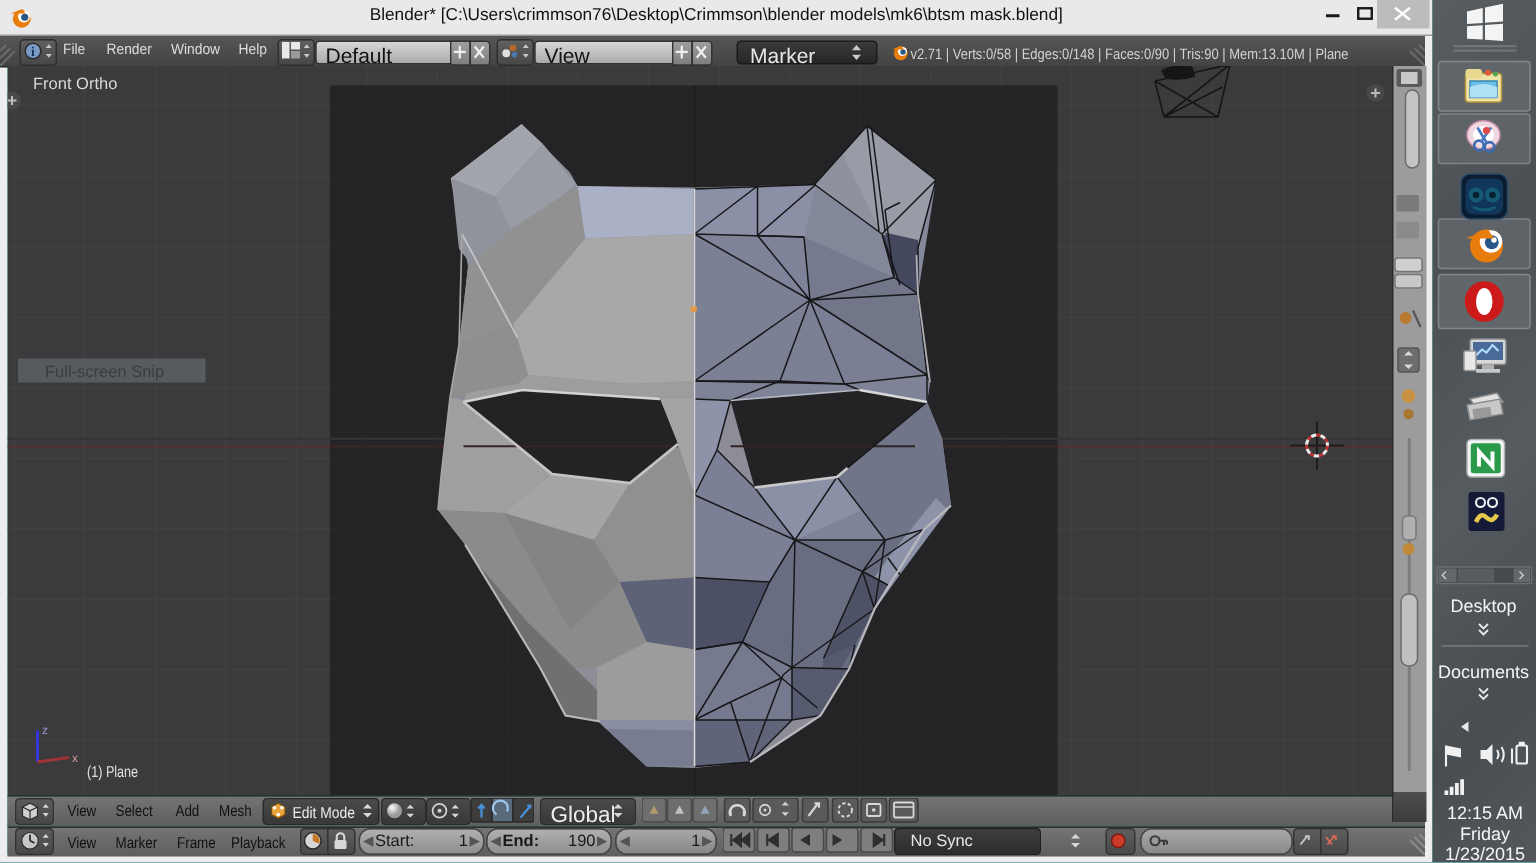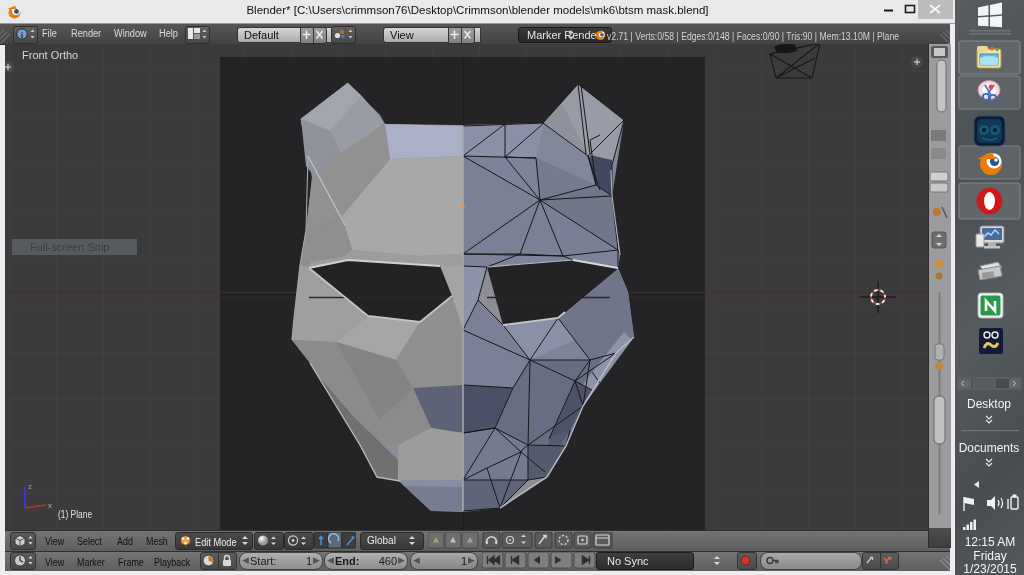--- a/index.html
+++ b/index.html
@@ -7,21 +7,21 @@
     font-family:"Liberation Sans",sans-serif;background:#0f766e;}
   .abs{position:absolute;}
   
   #titlebar{left:0;top:0;width:955px;height:23px;background:#e9e9eb;border-bottom:1px solid #9a9a9a;}
   #title{left:0;top:4px;width:955px;text-align:center;font-size:11.5px;color:#101010;}
   #closebtn{left:918px;top:0;width:35px;height:19px;background:#bcbcbc;}
   
   #menubar{left:0px;top:24px;width:950px;height:20px;
     background:linear-gradient(#565656,#434343);border-bottom:1px solid #262626;}
   .mtxt{font-size:10px;color:#dedede;top:5px;transform:scaleX(0.92);transform-origin:left;}
-  .fld{height:14px;top:2px;border-radius:3px;font-size:11px;margin-left:27px;}
+  .fld{height:14px;top:2px;border-radius:3px;font-size:14px;}
   
   .hdr{left:5px;width:945px;height:20px;background:linear-gradient(#747474,#5e5e5e);border-top:1px solid #2e2e2e;}
   .htxt{font-size:10.5px;color:#111;top:5px;transform:scaleX(0.85);transform-origin:left;}
   .ebtn{top:2px;width:24px;height:16px;background:linear-gradient(#5a5a5a,#484848);border:1px solid #333;border-radius:3px;}
   
   #taskbar{left:955px;top:0;width:69px;height:575px;
     background:linear-gradient(135deg,#585d61 0%,#4b5054 30%,#565b5f 55%,#484d51 80%,#53585c 100%);}
 </style>
 </head>
 <body>
@@ -306,21 +306,21 @@
     </svg>
   <svg class="abs" style="left:314px;top:532px" width="42" height="17" viewBox="0 0 42 17">
     <rect x="0" y="0" width="14" height="16" rx="2" fill="#3d3d3d" stroke="#2a2a2a"></rect>
     <rect x="14" y="0" width="14" height="16" fill="#5b6a7a" stroke="#2a2a2a"></rect>
     <rect x="28" y="0" width="14" height="16" rx="2" fill="#3d3d3d" stroke="#2a2a2a"></rect>
     <path d="M7 13 V5 M5 7 L7 4.5 L9 7" stroke="#4a90d9" stroke-width="1.5" fill="none"></path>
     <path d="M17 11 A5 5 0 1 1 24 9" stroke="#9ec3ea" stroke-width="1.5" fill="none"></path>
     <path d="M33 13 L39 6 M37.5 5 L39.5 5 L39.5 7" stroke="#4a90d9" stroke-width="1.5" fill="none"></path>
   </svg>
   <div class="abs" style="left:360px;top:532px;width:62px;height:16px;background:linear-gradient(#4a4a4a,#383838);border:1px solid #2a2a2a;border-radius:3px;"></div>
-  <div class="abs" style="left:367px;top:535px;font-size:10px;color:#ececec;">Global</div>
+  <div class="abs" style="left:367px;top:535px;font-size:15px;color:#ececec;">Global</div>
   <svg class="abs" style="left:407px;top:534px" width="10" height="13">
       <path d="M2 5 L5 2 L8 5 Z M2 8 L5 11 L8 8 Z" fill="#d8d8d8"></path>
     </svg>
   <svg class="abs" style="left:428px;top:532px" width="215" height="17" viewBox="0 0 215 17">
     <g>
       <rect x="0" y="0" width="16" height="16" rx="2" fill="#6e6e6e" stroke="#4a4a4a"></rect>
       <rect x="17" y="0" width="16" height="16" rx="2" fill="#6e6e6e" stroke="#4a4a4a"></rect>
       <rect x="34" y="0" width="16" height="16" rx="2" fill="#6e6e6e" stroke="#4a4a4a"></rect>
       <path d="M5 10.5 L8 5 L11 10.5 Z" fill="#af9c6e"></path>
         <path d="M22 10.5 L25 5 L28 10.5 Z" fill="#c0c0c0"></path>
@@ -367,21 +367,21 @@
       <path d="M4.5 6 V4 A2.5 2.5 0 0 1 9.5 4 V6" fill="none" stroke="#d8d8d8" stroke-width="1.4"></path>
     </svg>
   <div class="abs" style="left:239px;top:552px;width:82px;height:16px;background:linear-gradient(#b0b0b0,#8e8e8e);border:1px solid #444;border-radius:8px;font-size:11px;color:#1a1a1a;">
       <span style="position:absolute;left:10px;top:2px;">Start:</span>
       <span style="position:absolute;right:10px;top:2px;">1</span>
       <span style="position:absolute;left:2px;top:2px;color:#555;font-size:9px;">◀</span>
       <span style="position:absolute;right:2px;top:2px;color:#555;font-size:9px;">▶</span>
     </div>
   <div class="abs" style="left:324px;top:552px;width:82px;height:16px;background:linear-gradient(#b0b0b0,#8e8e8e);border:1px solid #444;border-radius:8px;font-size:11px;color:#1a1a1a;">
       <span style="position:absolute;left:10px;top:2px;font-weight:bold;">End:</span>
-      <span style="position:absolute;right:10px;top:2px;">460</span>
+      <span style="position:absolute;right:10px;top:2px;">190</span>
       <span style="position:absolute;left:2px;top:2px;color:#555;font-size:9px;">◀</span>
       <span style="position:absolute;right:2px;top:2px;color:#555;font-size:9px;">▶</span>
     </div>
   <div class="abs" style="left:410px;top:552px;width:66px;height:16px;background:linear-gradient(#a8a8a8,#868686);border:1px solid #444;border-radius:8px;font-size:11px;color:#1a1a1a;">
       <span style="position:absolute;right:10px;top:2px;">1</span>
       <span style="position:absolute;left:2px;top:2px;color:#555;font-size:9px;">◀</span>
       <span style="position:absolute;right:2px;top:2px;color:#555;font-size:9px;">▶</span>
     </div>
   <svg class="abs" style="left:482px;top:552px" width="140" height="17" viewBox="0 0 140 17">
     <g>

